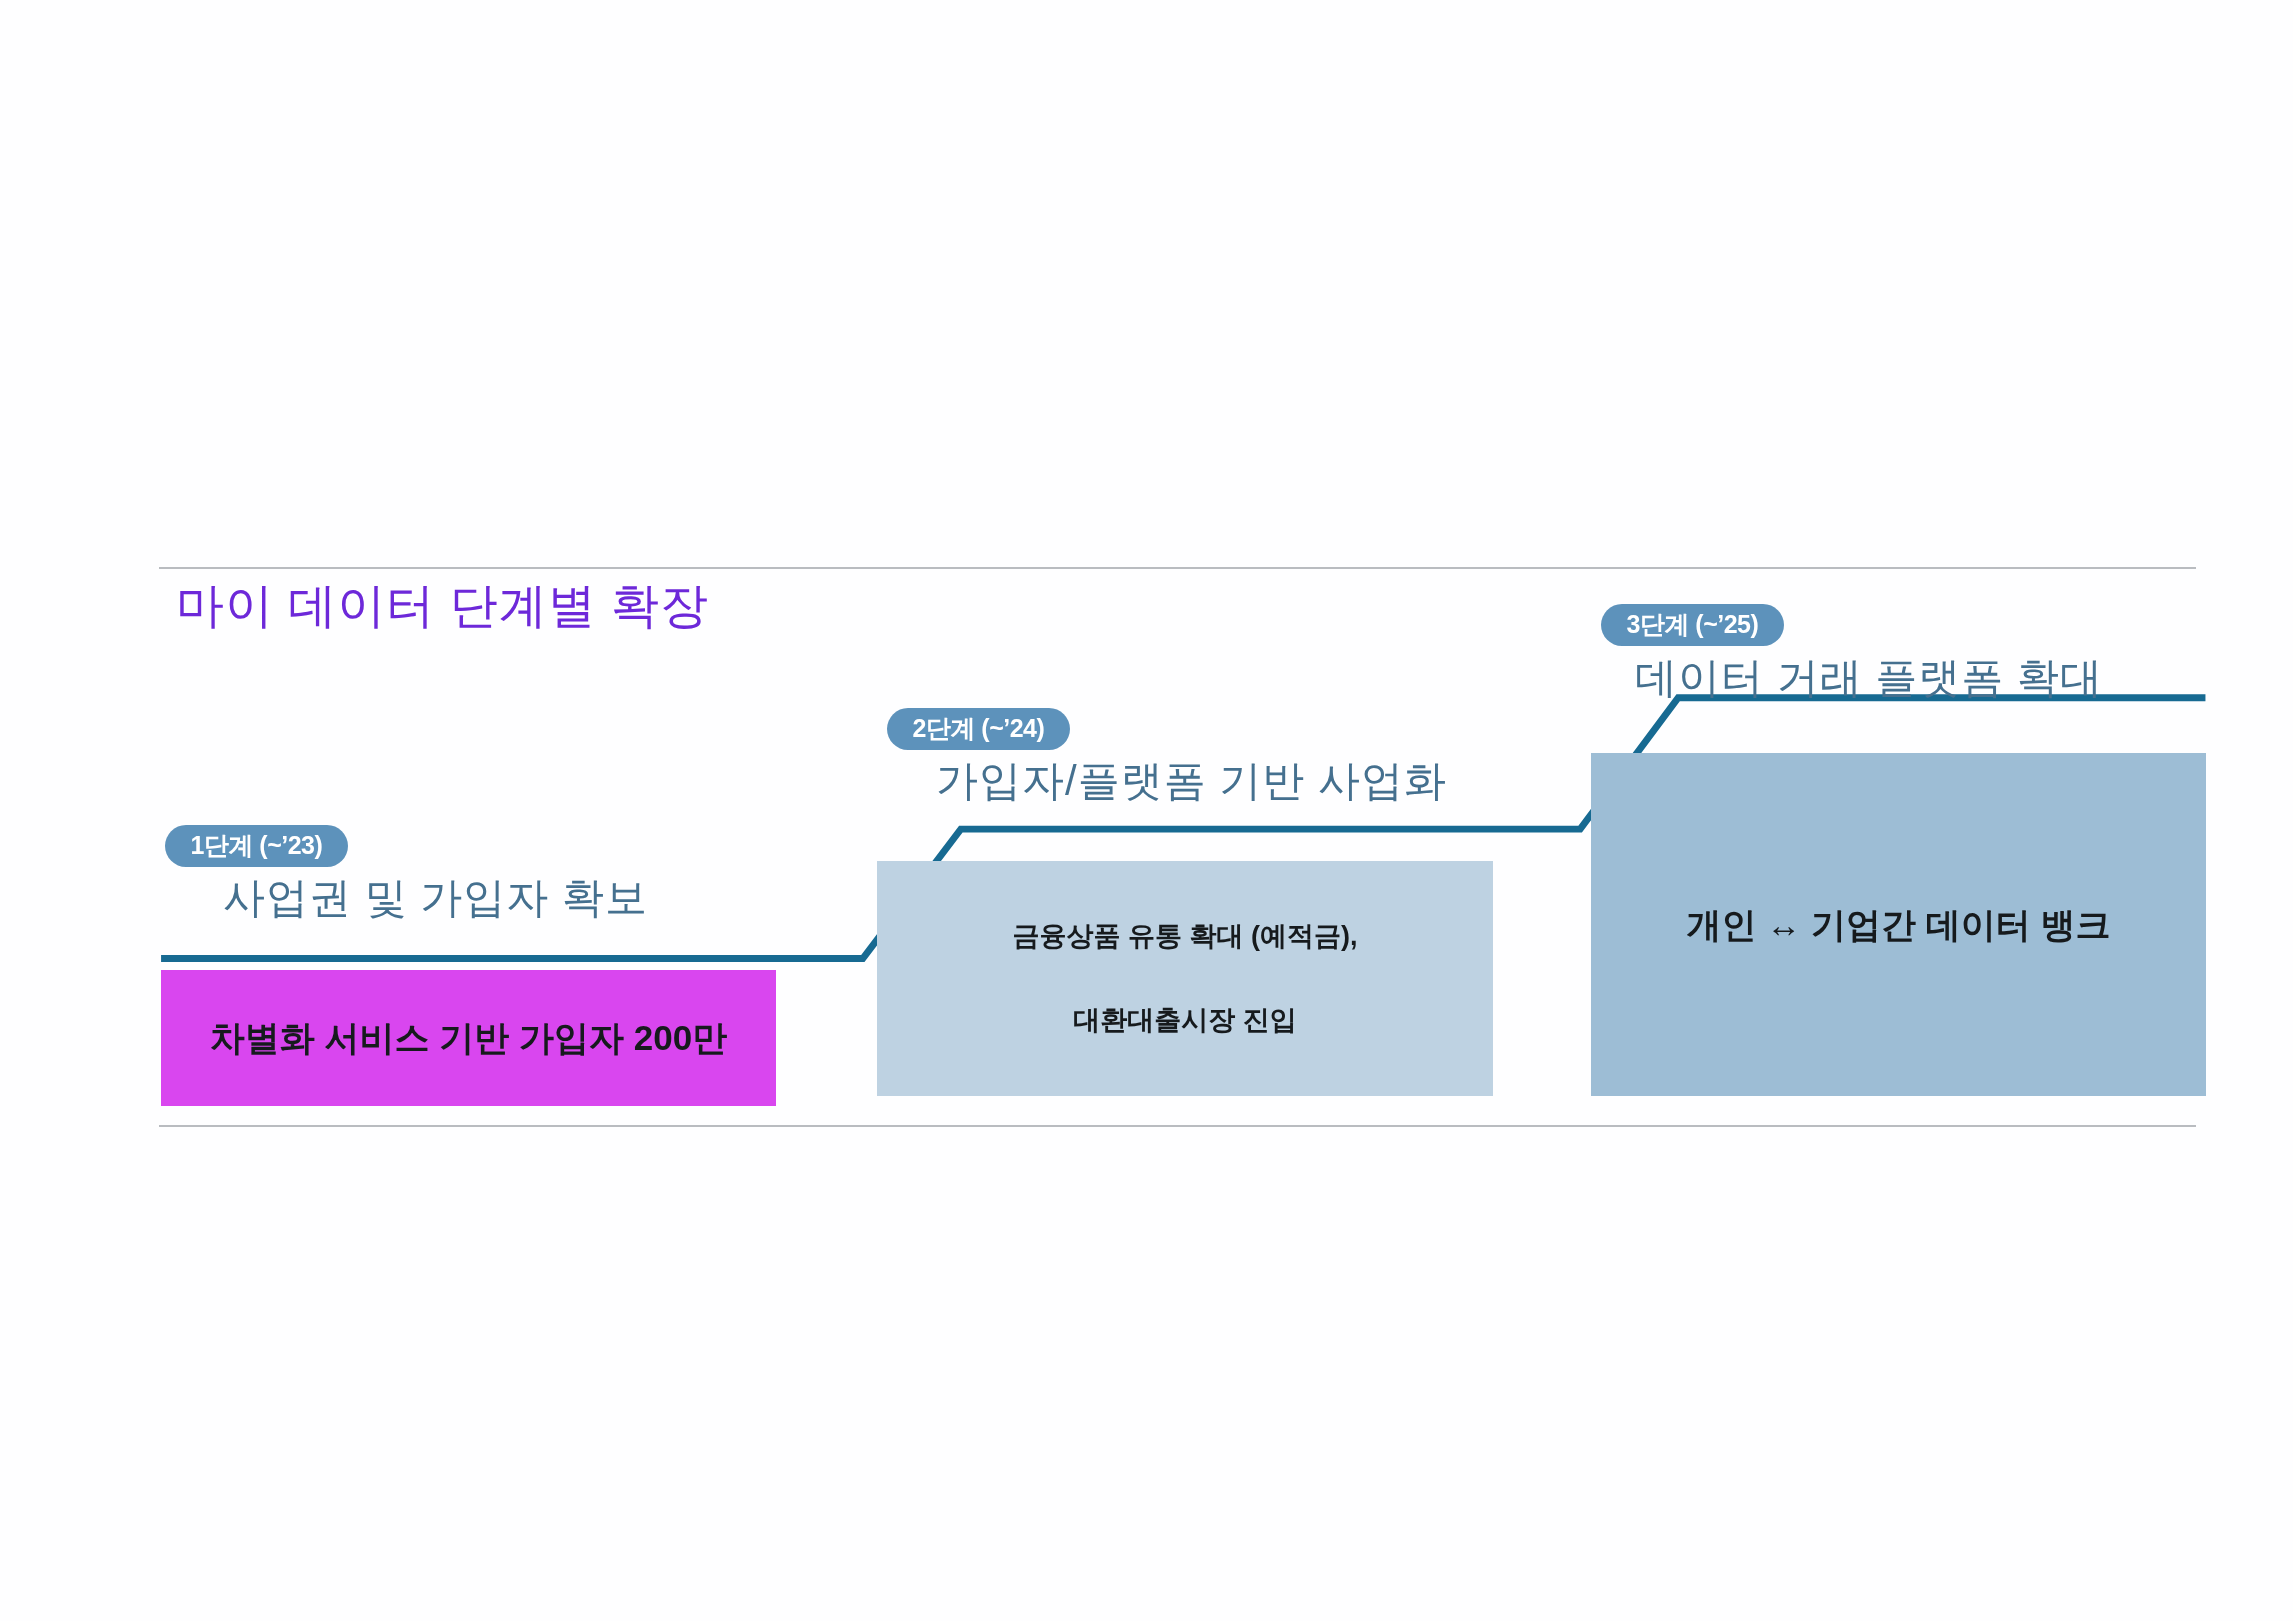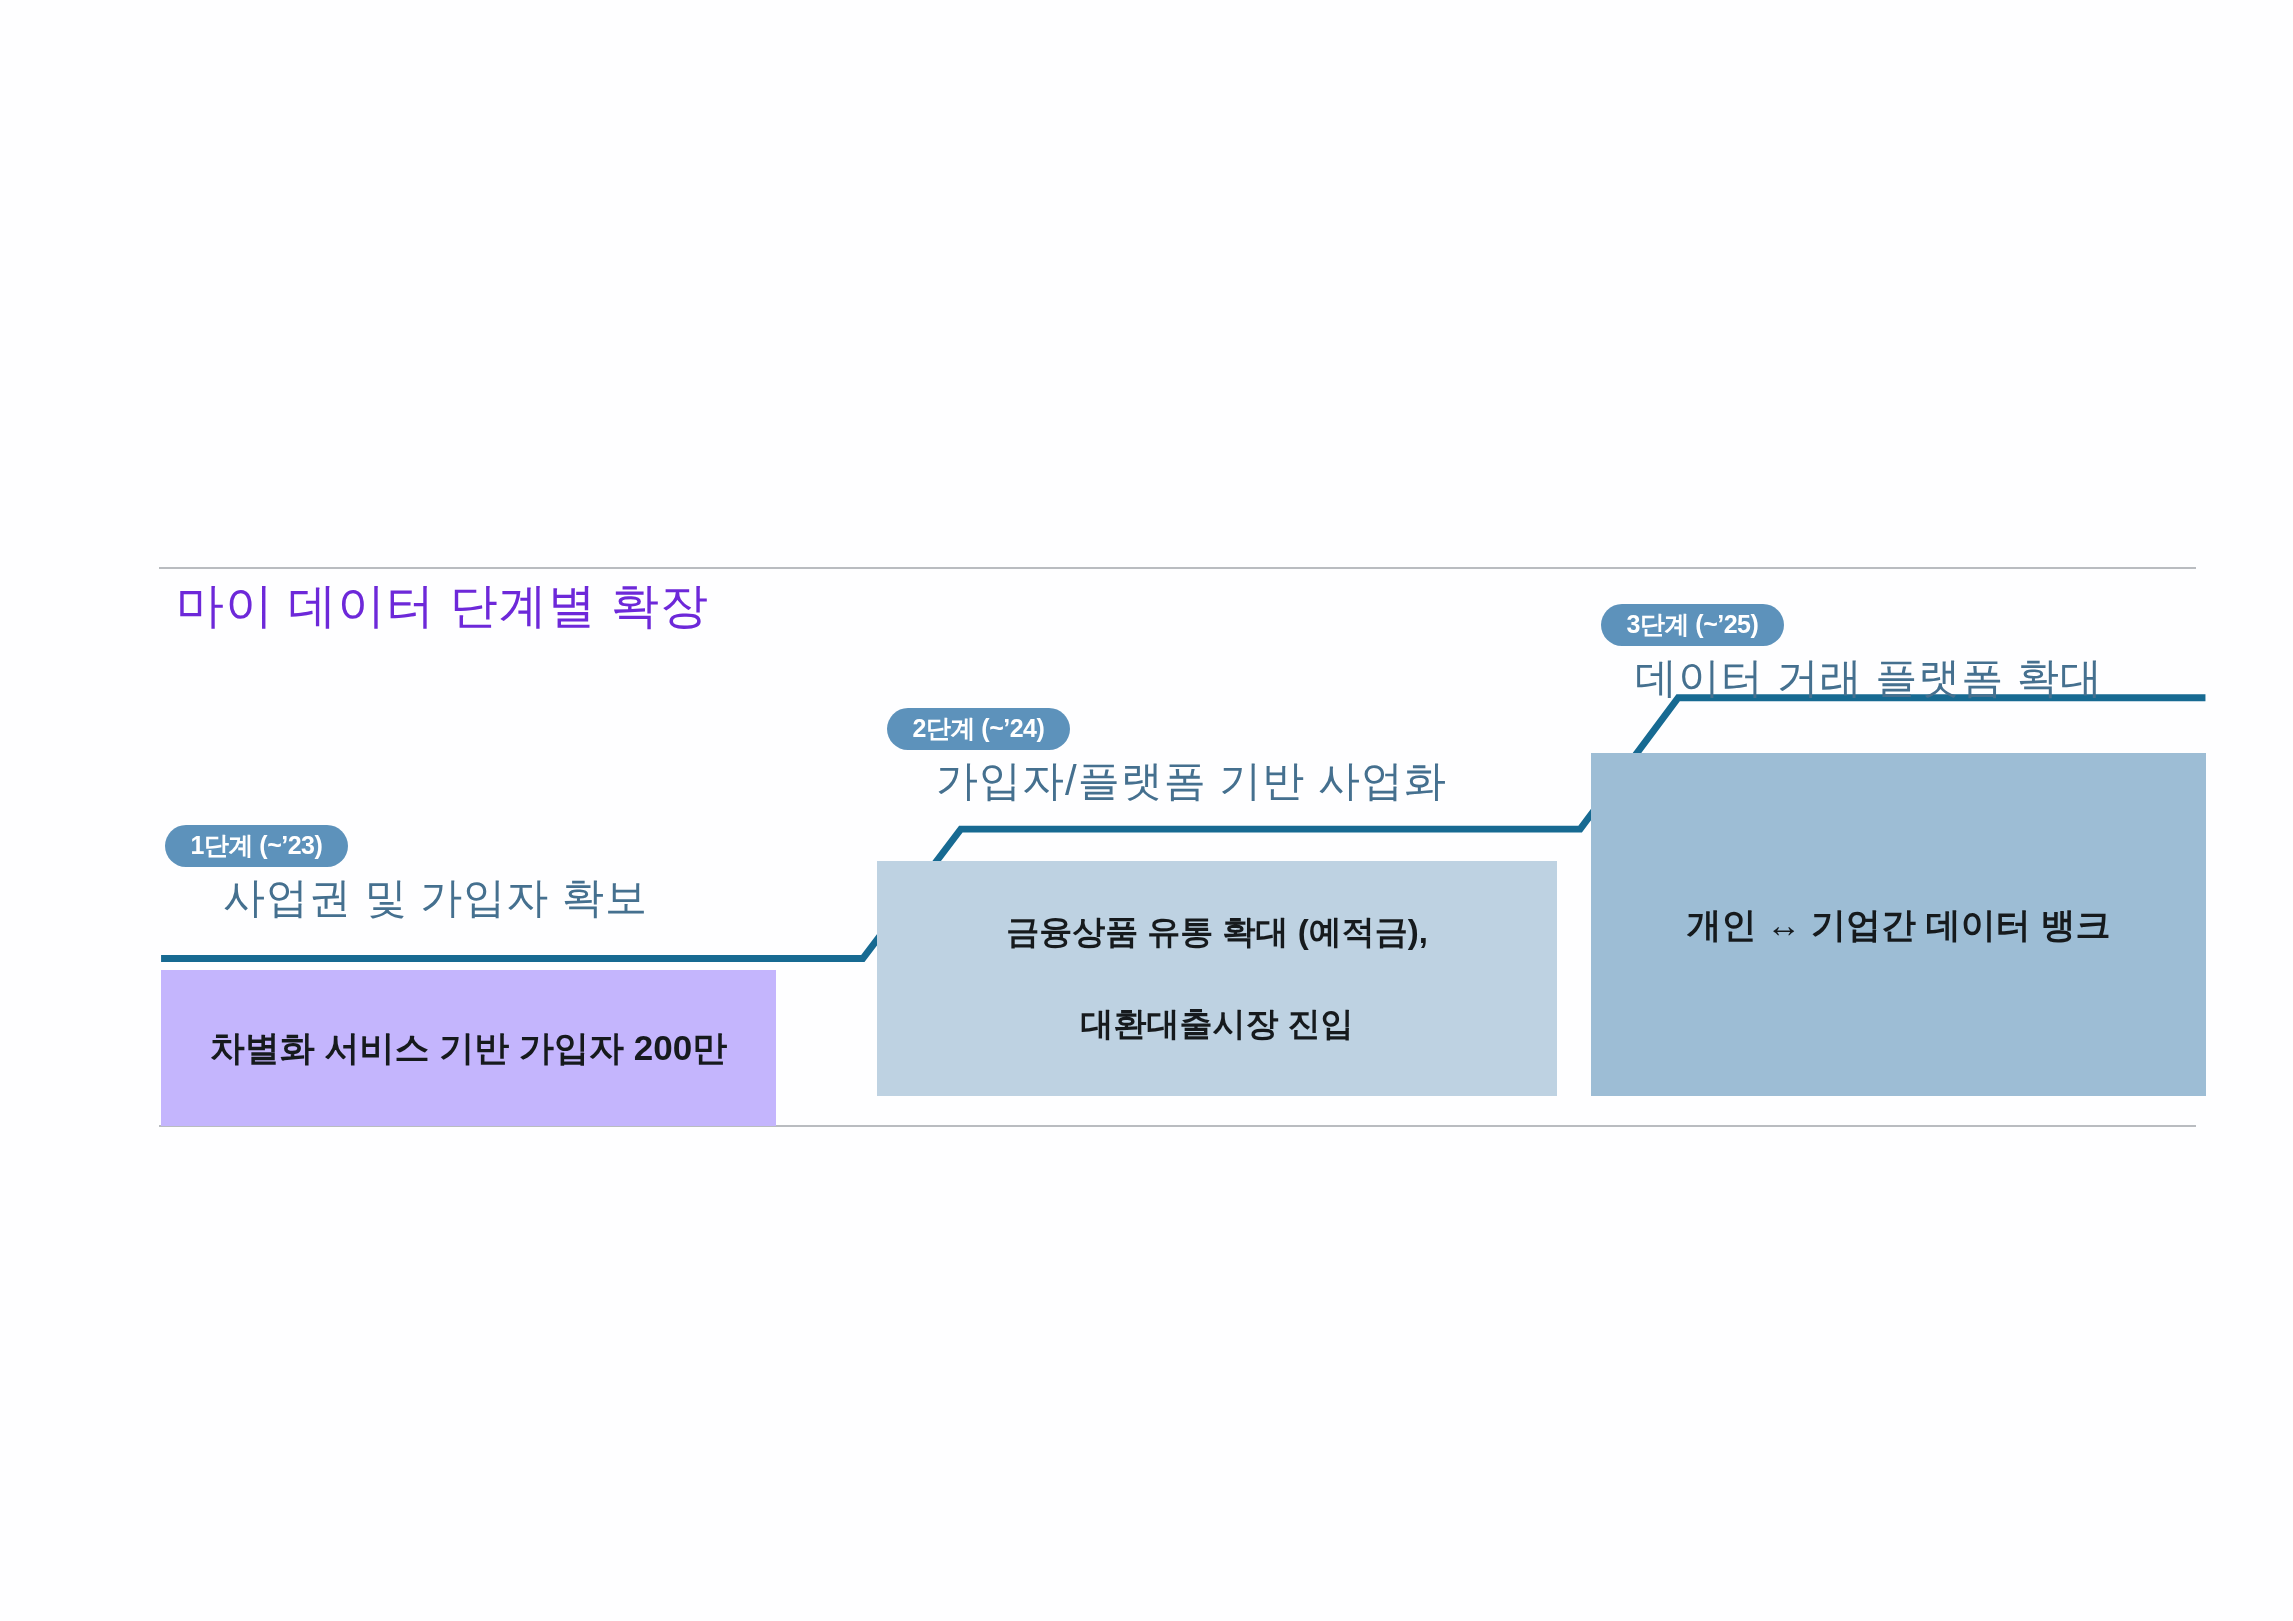--- a/index.html
+++ b/index.html
@@ -104,33 +104,33 @@
   .stage-box .line {
     display: block;
     white-space: nowrap;
   }
 
   
   #stage1-badge   { left: 165px; top: 825px; }
   #stage1-heading { left: 223px; top: 870px; }
   #stage1-box {
     left: 161px;  top: 970px;
-    width: 615px; height: 156px;
-    background: #c4b5fd;
+    width: 615px; height: 136px;
+    background: #d946ef;
     font-size: 35px;
   }
 
   
   #stage2-badge   { left: 887px; top: 708px; }
   #stage2-heading { left: 936px; top: 753px; text-align: center; }
   #stage2-box {
     left: 877px;  top: 861px;
-    width: 680px; height: 235px;
+    width: 616px; height: 235px;
     background: #bed2e2;
-    font-size: 33px;
+    font-size: 27px;
     text-align: center;
   }
 
   
   #stage3-badge   { left: 1601px; top: 604px; }
   #stage3-heading { left: 1635px; top: 650px; text-align: right; }
   #stage3-box {
     left: 1591px; top: 753px;
     width: 615px; height: 343px;
     background: #9dbdd5;

